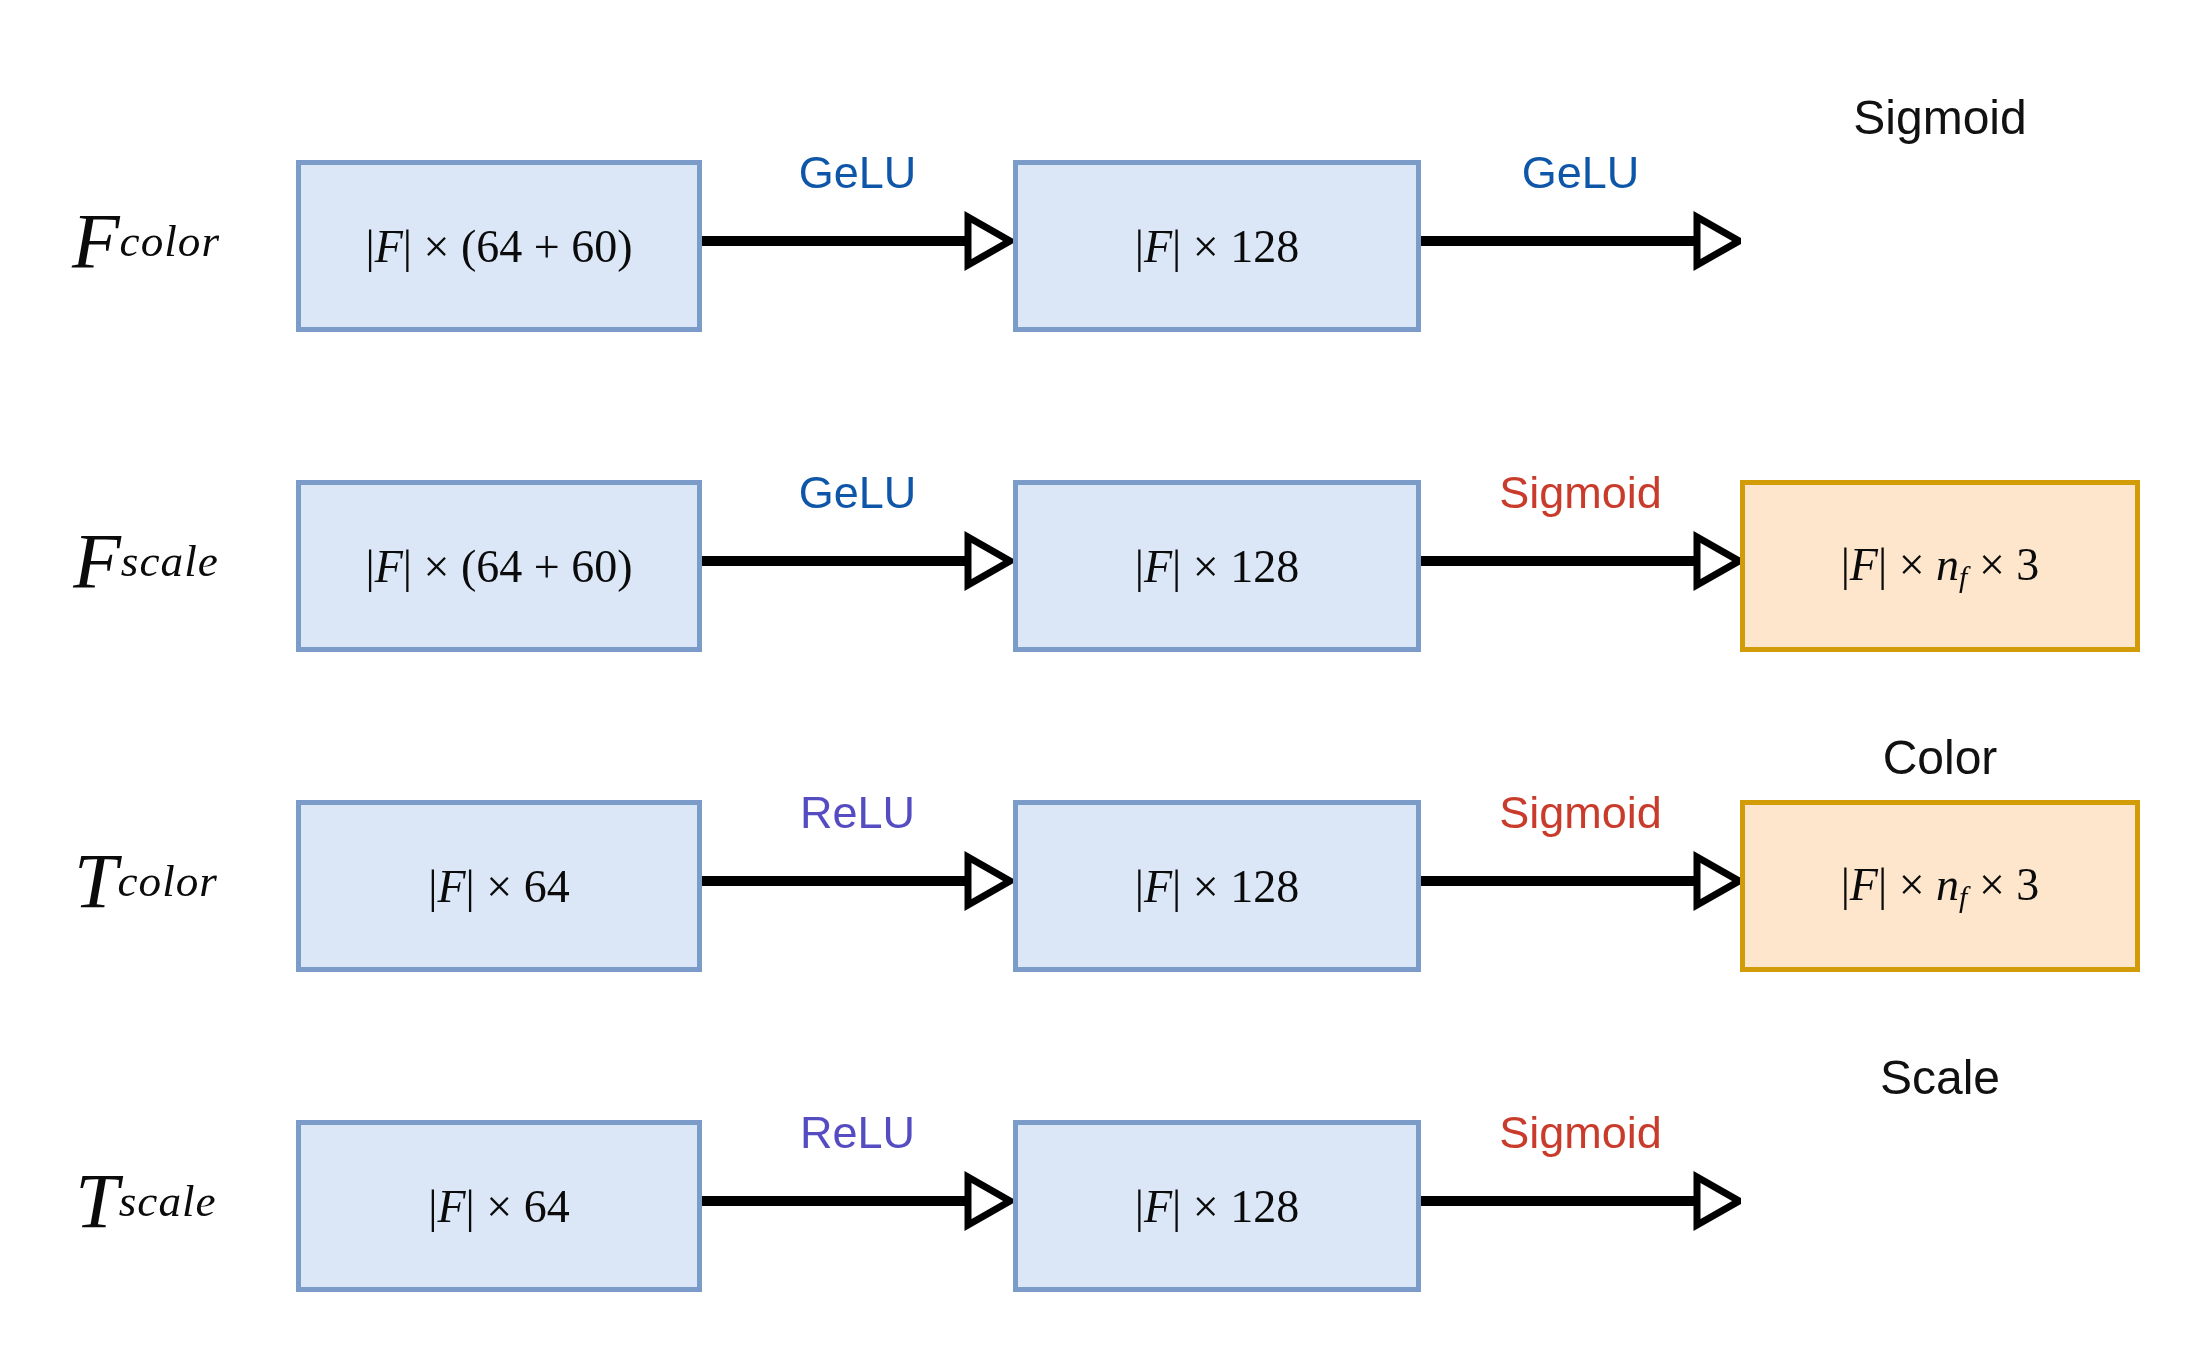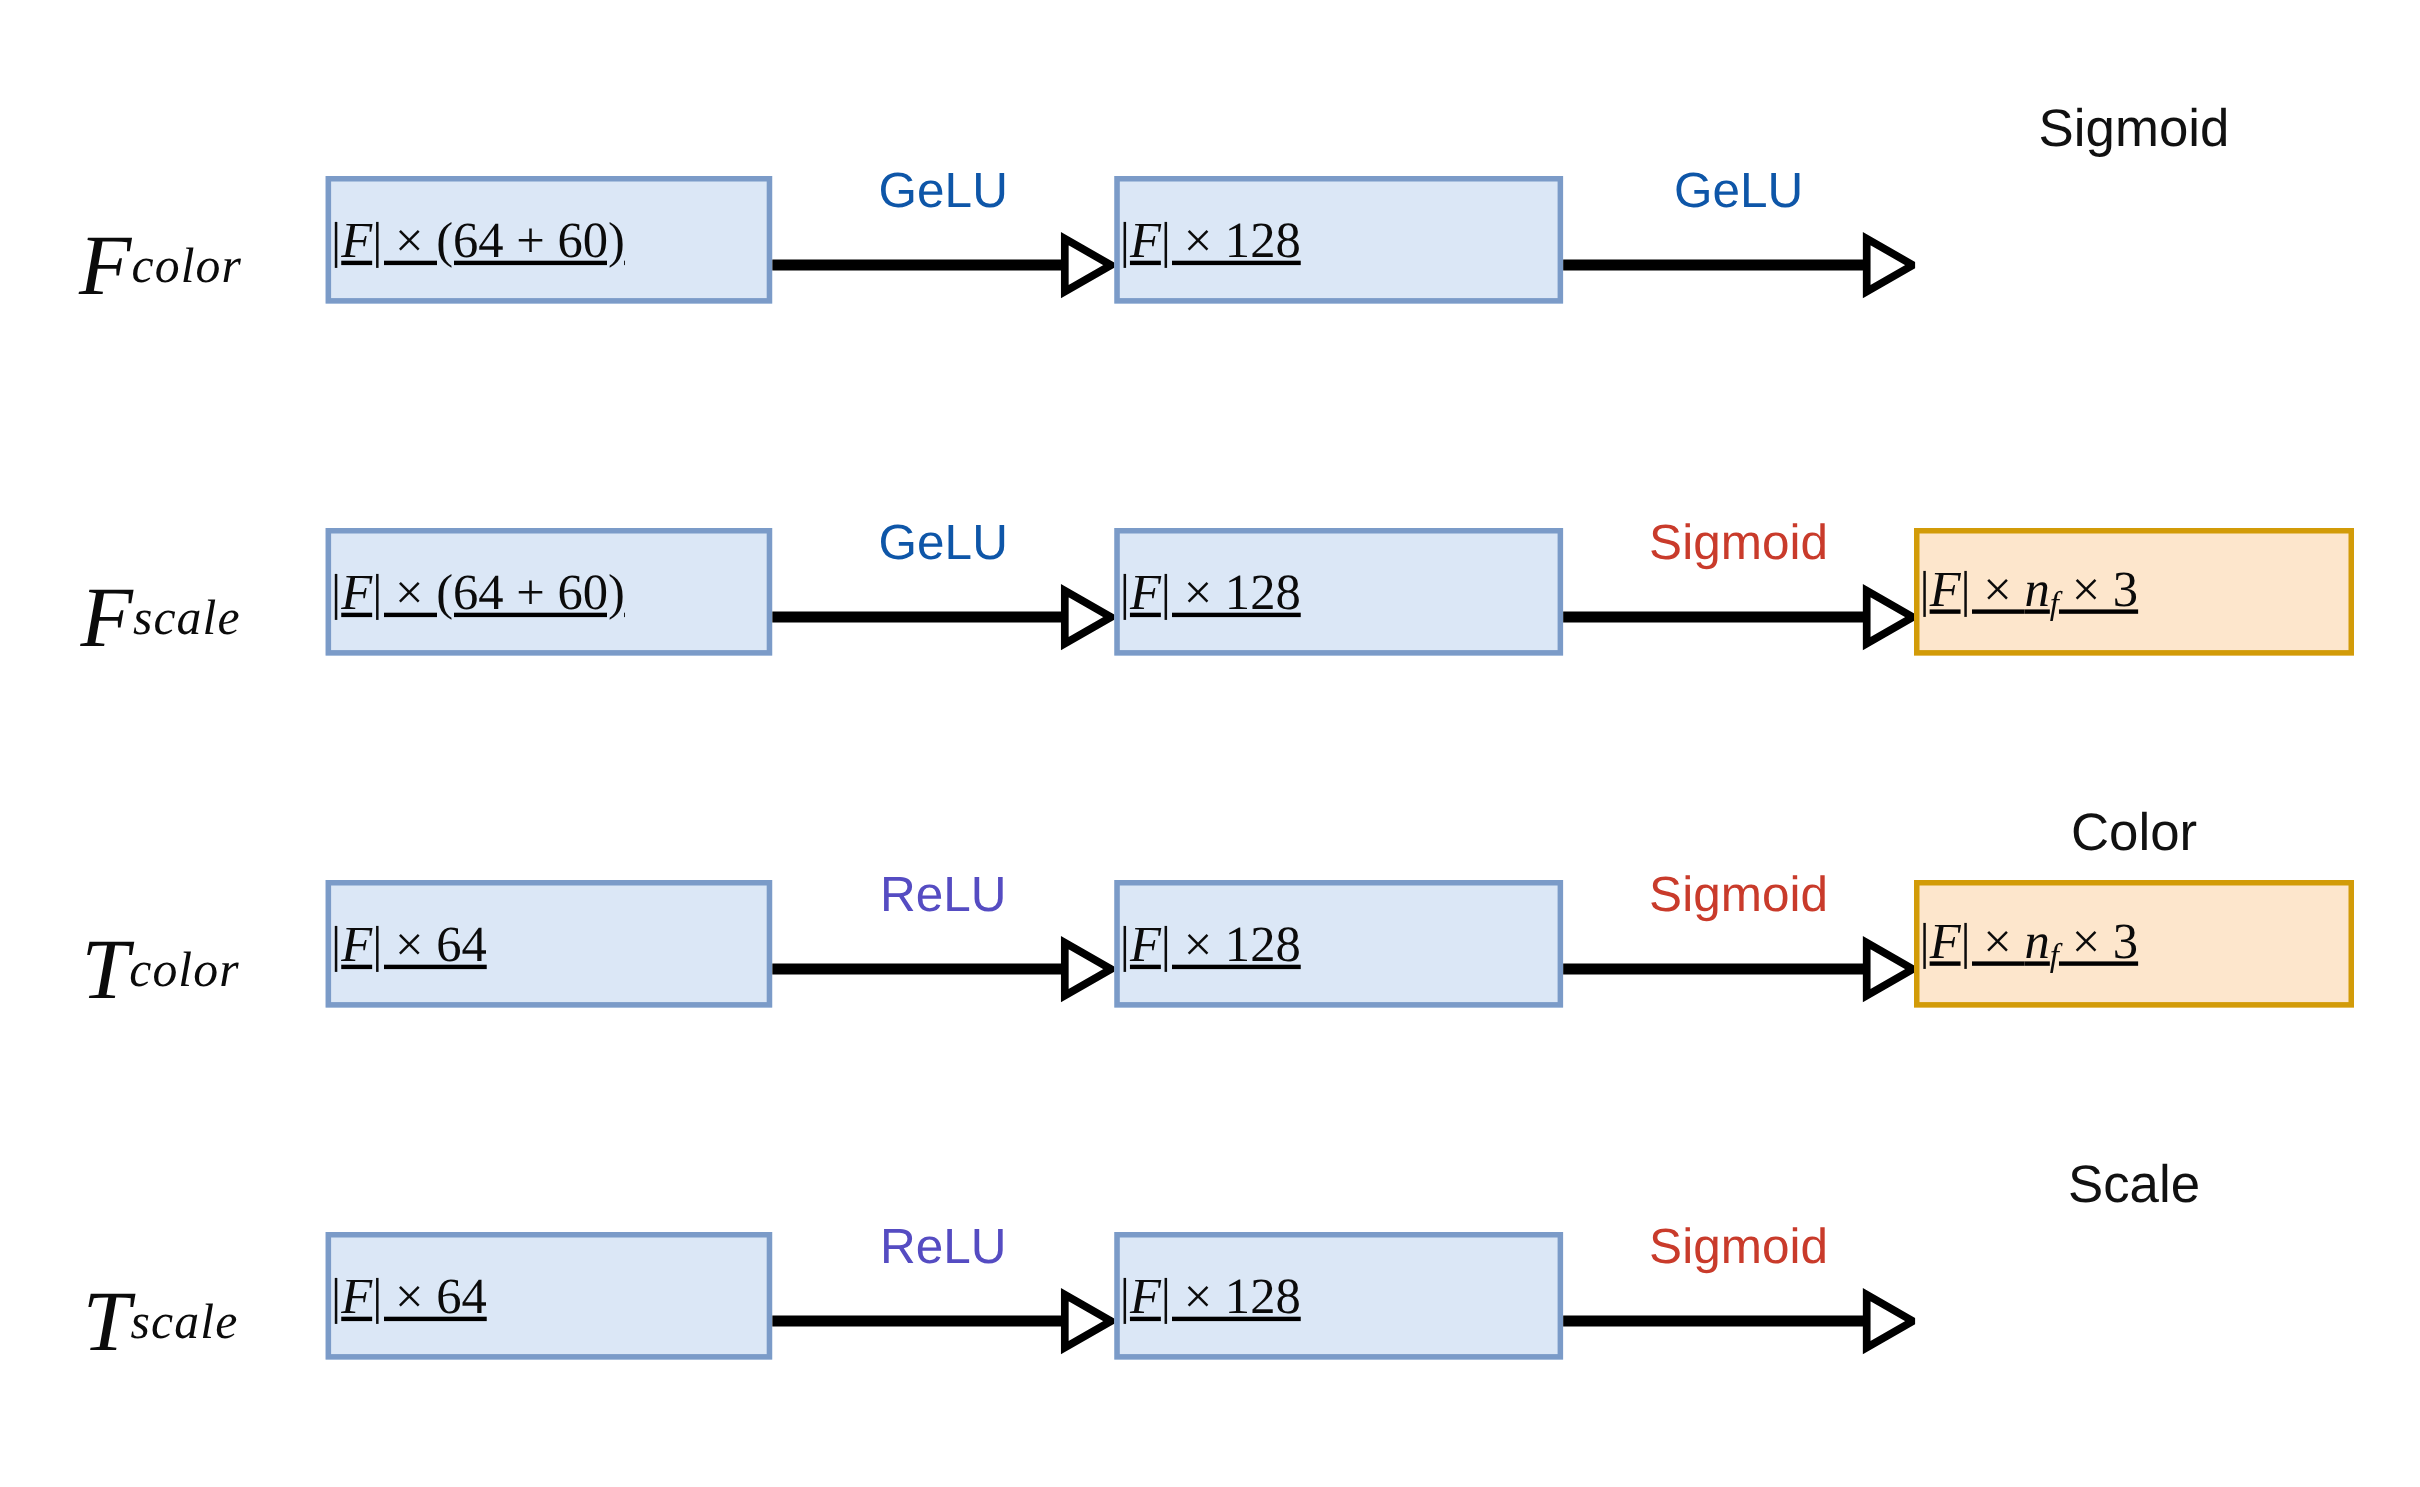--- a/index.html
+++ b/index.html
@@ -11,22 +11,22 @@
 
   .row-label {
     position:absolute; left:10px; top:0; width:272px; height:162px;
     display:flex; align-items:center; justify-content:center;
     font-family:"Liberation Serif","DejaVu Serif",serif; font-style:italic;
     font-size:78px; color:#0b0b0b; white-space:nowrap;
   }
   .lbl-sub { font-size:0.58em; vertical-align:-0.28em; letter-spacing:1px; }
 
   .box {
-    position:absolute; top:0; height:116px; box-sizing:border-box;
-    display:flex; align-items:center; text-decoration:underline;
+    position:absolute; top:0; height:172px; box-sizing:border-box;
+    display:flex; align-items:center; justify-content:center;
   }
   .box.blue  { background:var(--box-blue-fill,#DBE7F6);  border:5px solid var(--box-blue-border,#7B9BC8); }
   .box.orange{ background:var(--box-orange-fill,#FDE6CC); border:5px solid var(--box-orange-border,#D29B08); }
   .box1 { left:296px;  width:406px; }
   .box2 { left:1013px; width:408px; }
   .box3 { left:1740px; width:400px; }
 
   .math {
     font-family:"Liberation Serif","DejaVu Serif",serif; font-size:46px;
     color:#0b0b0b; white-space:pre;

